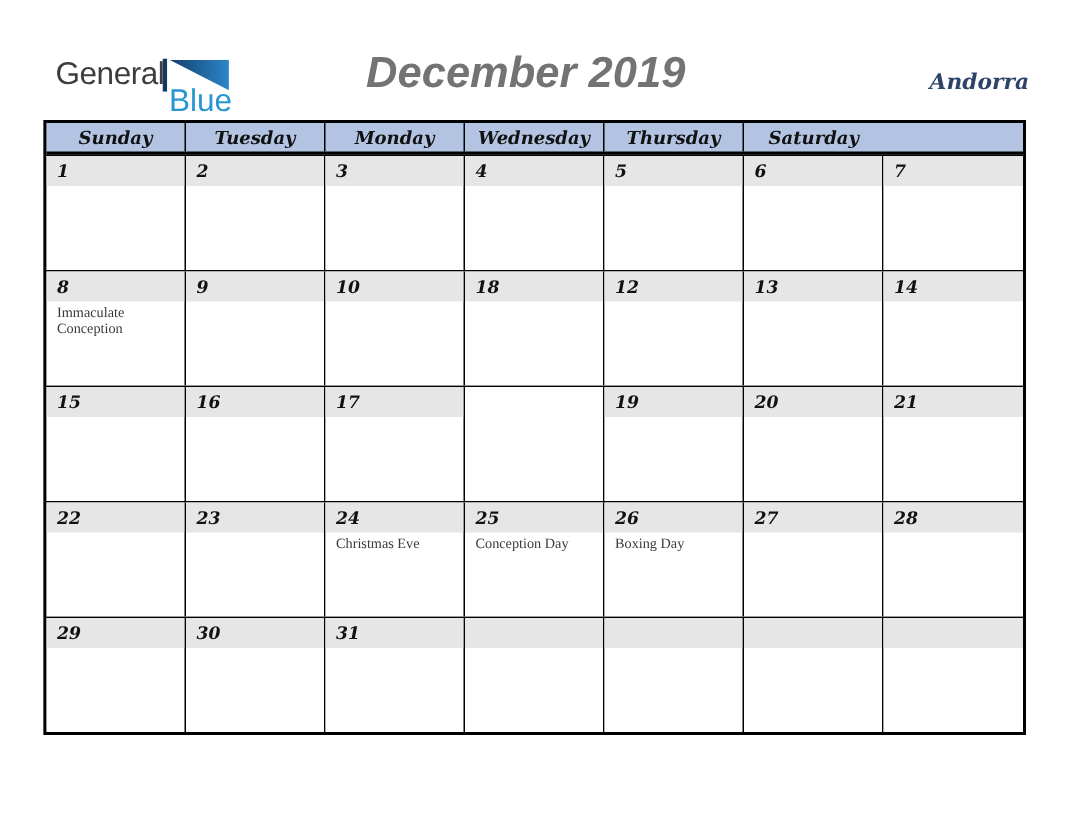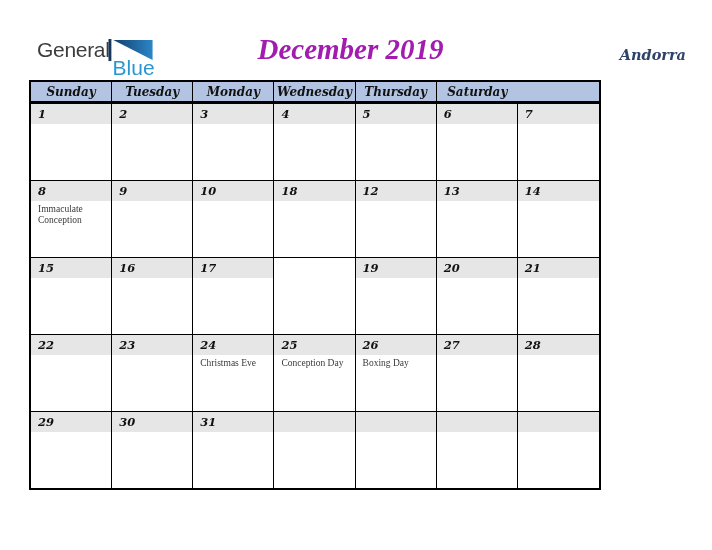--- a/index.html
+++ b/index.html
@@ -25,36 +25,36 @@
   }
   .logo-mark { width:47px; height:23px; margin-left:-2px; margin-top:0px; }
   .logo-blue {
     font-family:"Liberation Sans", sans-serif;
     font-size:21px; font-weight:400; color:#2896d3;
     margin-left:67px; margin-top:-5px;text-align:right;
   }
   .cal-title {
     position:absolute; left:0; right:11px; top:33px;
     text-align:center;
-    font-family:Liberation Serif, serif;
-    font-style:italic; font-weight:bold;
-    font-size:29px; color:#a21caf;
+    font-family:Liberation Sans, sans-serif;
+    font-style:italic; font-weight:bold;
+    font-size:29px; color:#737373;
     letter-spacing:0px;
   }
   .region {
     position:absolute; right:26px; top:46px;
     font-family:"DejaVu Serif", serif;
     font-style:italic; font-weight:bold;
     font-size:14.5px; color:#2e4369;
   }
 
   
   .cal {
     position:absolute; left:29px; top:80px;
-    width:572px;
+    width:655px;
     border:2px solid #000;
     background:#737373;
   }
   .cal-head {
     display:grid; grid-template-columns:repeat(7,1fr);
     background:#b3c4e3;
     border-bottom:2px solid #000;
     height:21px;
   }
   .wd {

